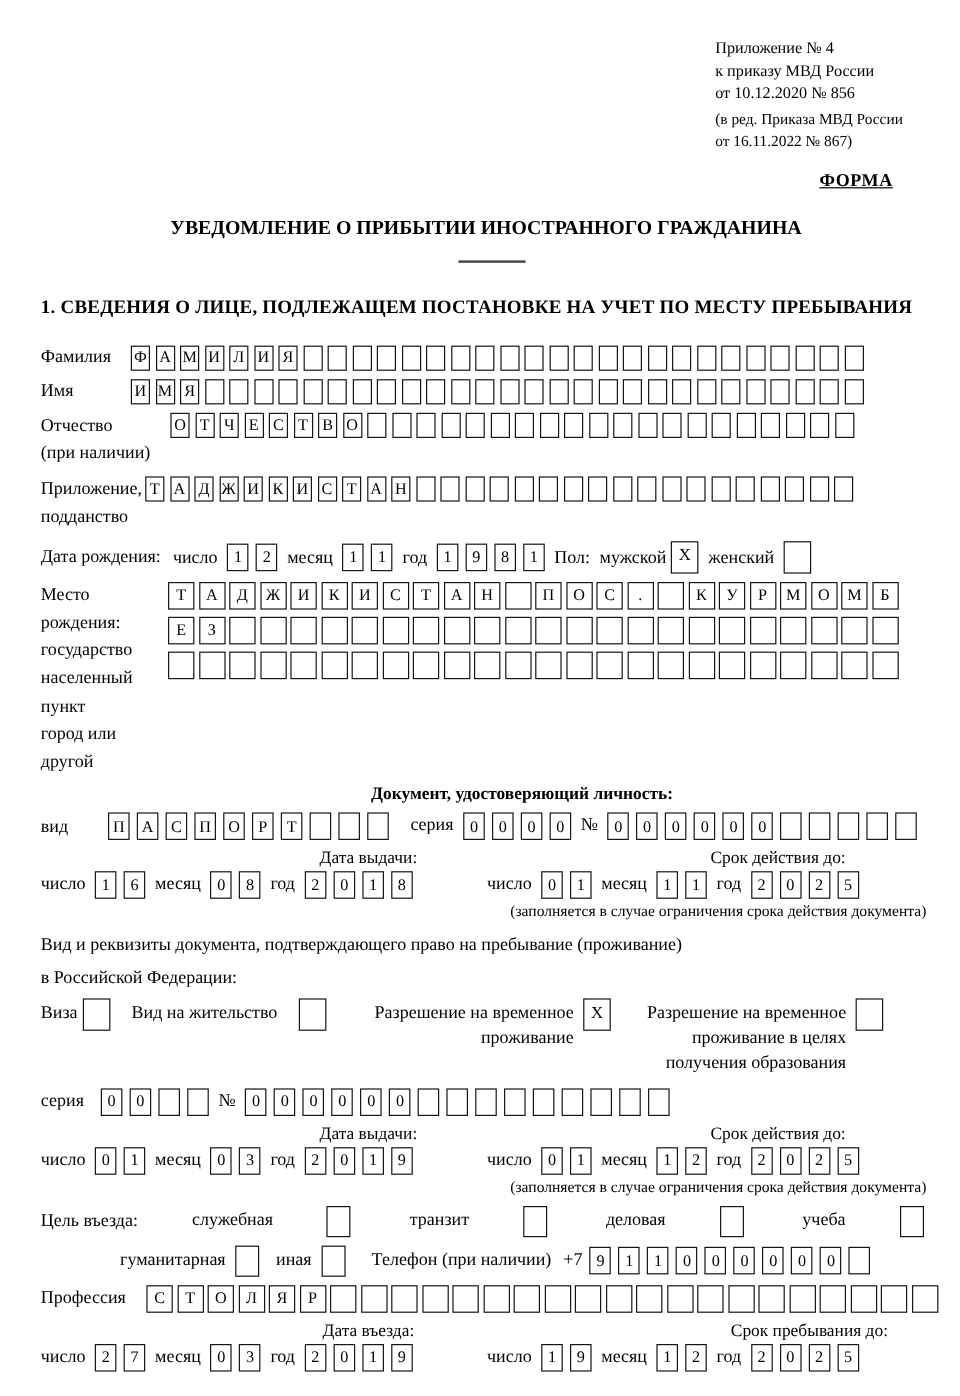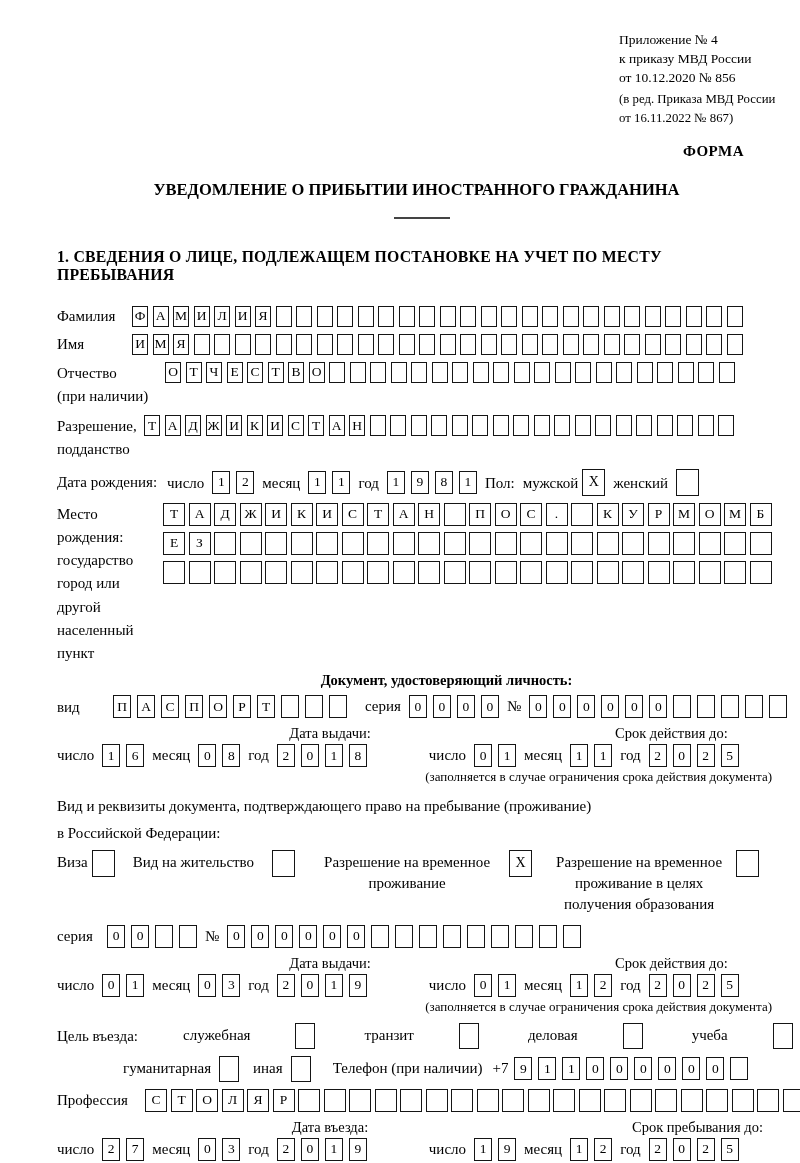--- a/index.html
+++ b/index.html
@@ -1,23 +1,23 @@
 <!DOCTYPE html>
 <html><head>
 <meta charset="utf-8">
 <style>
   html,body{margin:0;padding:0;background:#fff;}
   body{width:800px;height:1163px;overflow:hidden;color:#000;
        font-family:"Liberation Serif","DejaVu Serif",serif;font-size:15px;}
-  .page{padding:30px 24px 10px 57px;box-sizing:border-box;width:800px;height:1163px;}
+  .page{padding:30px 24px 10px 34px;box-sizing:border-box;width:800px;height:1163px;}
 
   
   .appendix{margin-left:562px;width:200px;font-size:13.5px;line-height:1.42;}
   .appendix-note{margin-left:562px;width:210px;font-size:12.8px;line-height:1.42;margin-top:3px;}
-  .forma{text-align:right;padding-right:32px;font-weight:bold;font-size:15px;margin-top:16px;letter-spacing:.5px;}
+  .forma{text-align:right;padding-right:32px;font-weight:bold;font-size:15px;margin-top:16px;letter-spacing:.5px;text-decoration:underline;}
 
   
   .title{margin-top:18px;text-align:center;font-weight:bold;font-size:16.5px;line-height:1.45;}
   .blank-line{display:inline-block;width:56px;border-bottom:2.5px solid #444;height:14px;margin-left:10px;}
   .section-title{margin-top:22px;font-weight:bold;font-size:15.8px;letter-spacing:.2px;margin-bottom:22px;}
 
   
   .row{display:flex;align-items:flex-start;margin-bottom:7px;flex-wrap:nowrap;}
   .lbl{flex:none;line-height:1.35;}
   .lbl2{flex:none;line-height:1.55;}
@@ -34,21 +34,21 @@
   .vstack{display:flex;flex-direction:column;gap:6px;}
 
   .w75{width:75px;} .w108{width:108px;} .w106{width:106px;} .w87{width:87px;}
   .dlabel{margin:2px 8px 0 0;flex:none;}
   .doc-header{text-align:center;font-weight:bold;font-size:14.5px;margin:4px 0 6px 60px;}
   .two-col-titles{display:flex;margin-bottom:2px;text-align:center;}
   .col-title{font-size:14.5px;}
   .note{font-size:13px;}
   .note-right{text-align:right;padding-right:4px;margin-top:2px;margin-bottom:8px;}
   .intro{line-height:1.75;margin-bottom:4px;}
-  .opt-label-c{text-align:center;line-height:1.4;flex:none;} .ml8{margin-left:8px;} .ml18{margin-left:18px;}
+  .opt-label-c{text-align:right;line-height:1.4;flex:none;} .ml8{margin-left:8px;} .ml18{margin-left:18px;}
   .mt2{margin-top:2px;}
 </style>
 </head>
 <body>
 
 <div class="page">
 
   <div class="appendix">
     <div>Приложение № 4</div>
     <div>к приказу МВД России</div>
@@ -173,21 +173,21 @@
         <span class="cell"></span>
         <span class="cell"></span>
         <span class="cell"></span>
         <span class="cell"></span>
         <span class="cell"></span>
       </span>
   </div>
 
   <div class="row">
     <span class="lbl2 w87">
-      <div>Разрешение,</div>
+      <div>Приложение,</div>
       <div>подданство</div>
     </span>
     <span class="cells">
         <span class="cell">Т</span>
         <span class="cell">А</span>
         <span class="cell">Д</span>
         <span class="cell">Ж</span>
         <span class="cell">И</span>
         <span class="cell">К</span>
         <span class="cell">И</span>
@@ -243,22 +243,22 @@
     <span class="dlabel ml8">женский</span>
     <span class="cells check">
         <span class="cell"></span>
       </span>
   </div>
 
   <div class="row" style="margin-top:6px;">
     <span class="lbl2 w106">
       <div>Место рождения:</div>
       <div>государство</div>
+      <div>населенный пункт</div>
       <div>город или другой</div>
-      <div>населенный пункт</div>
     </span>
     <span class="vstack">
       <span class="cells wide wgap">
           <span class="cell">Т</span>
           <span class="cell">А</span>
           <span class="cell">Д</span>
           <span class="cell">Ж</span>
           <span class="cell">И</span>
           <span class="cell">К</span>
           <span class="cell">И</span>

